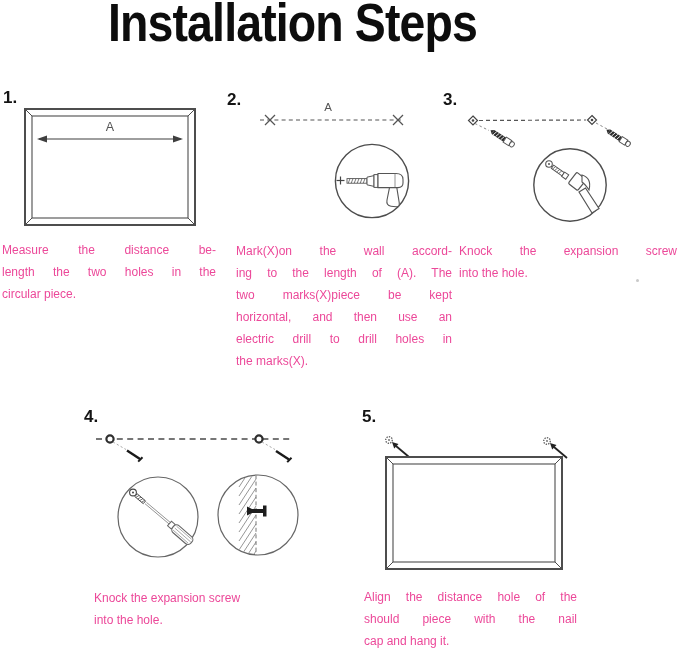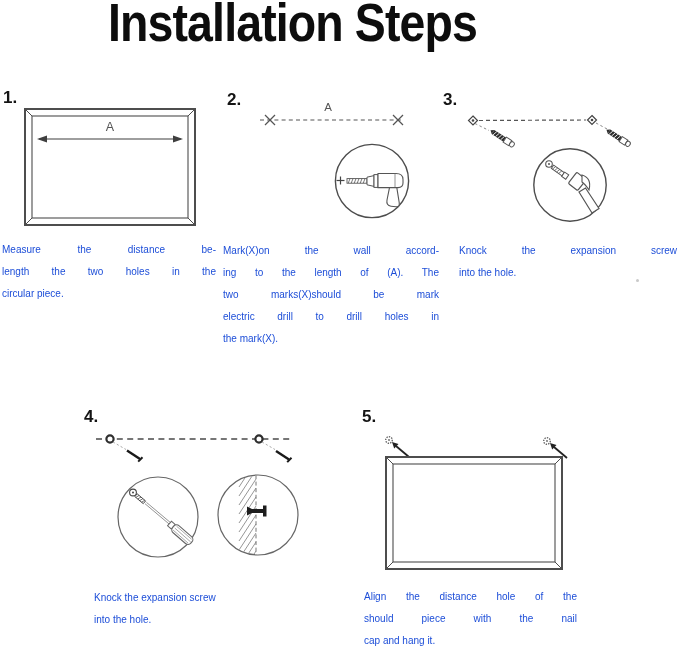--- a/index.html
+++ b/index.html
@@ -7,21 +7,21 @@
     width:679px;height:649px;position:relative;background:#ffffff;
     font-family:"Liberation Sans",sans-serif;overflow:hidden;
   }
   .abs{position:absolute;}
   .title{
     font-weight:900;font-size:54px;line-height:54px;color:#0d0d0d;
     letter-spacing:-1px;white-space:nowrap;
     transform:scaleX(0.86);transform-origin:0 0;
   }
   .stepnum{font-size:17px;font-weight:700;color:#141414;}
-  .caption{font-size:10px;line-height:22px;color:#1d4ed8;}
+  .caption{font-size:12px;line-height:22px;color:#ec4899;}
   .caption .j{text-align:justify;text-align-last:justify;}
   .mlabel{font-size:12.5px;color:#555;text-align:center;}
   .mlabel-sm{font-size:11.5px;color:#555;text-align:center;}
   .speck{width:3px;height:3px;border-radius:50%;background:#c9c9c9;}
   svg{display:block;}
 </style>
 </head>
 <body>
 
 <div class="abs title" style="left:108px;top:-5px;">Installation Steps</div>
@@ -81,26 +81,27 @@
 
   <polygon points="34,35.2 41,33.6 41,44.4 34,42.8" fill="#fff" stroke="#555" stroke-width="1"></polygon>
   <rect x="41" y="32.6" width="4" height="12.8" fill="#fff" stroke="#555" stroke-width="1"></rect>
 
   <path d="M45,31.5 L63,31.5 Q70,31.5 70,37.5 L70,41 Q70,45.6 65,45.6 L45,45.6 Z" fill="#fff" stroke="#555" stroke-width="1.1"></path>
   <line x1="62" y1="31.5" x2="62" y2="45.6" stroke="#777" stroke-width="0.8"></line>
 
   <path d="M56.5,45.6 L54,58 Q53,63.5 58,64.2 L63,64.8 Q67,65.2 66.2,60.5 L63.8,45.6 Z" fill="#fff" stroke="#555" stroke-width="1.1"></path>
 </svg>
 
-<div class="abs caption" style="left:223px;top:240px;width:216px;">
+<div class="abs caption" style="left:236px;top:240px;width:216px;">
   <div class="j">Mark(X)on the wall accord-</div>
   <div class="j">ing to the length of (A). The</div>
-  <div class="j">two marks(X)should be mark</div>
+  <div class="j">two marks(X)piece be kept</div>
+  <div class="j">horizontal, and then use an</div>
   <div class="j">electric drill to drill holes in</div>
-  <div>the mark(X).</div>
+  <div>the marks(X).</div>
 </div>
 
 <div class="abs stepnum" style="left:443px;top:90px;">3.</div>
 
 <svg class="abs" style="left:456px;top:110px;" width="205" height="62" viewBox="0 0 205 62">
   <line x1="23" y1="10.5" x2="130" y2="10" stroke="#555" stroke-width="1.2" stroke-dasharray="4 3"></line>
   <g>
     <path d="M17,6 L21.5,10.5 L17,15 L12.5,10.5 Z" fill="#fff" stroke="#444" stroke-width="1.2"></path>
     <circle cx="17" cy="10.5" r="1.3" fill="#444"></circle>
   </g>

